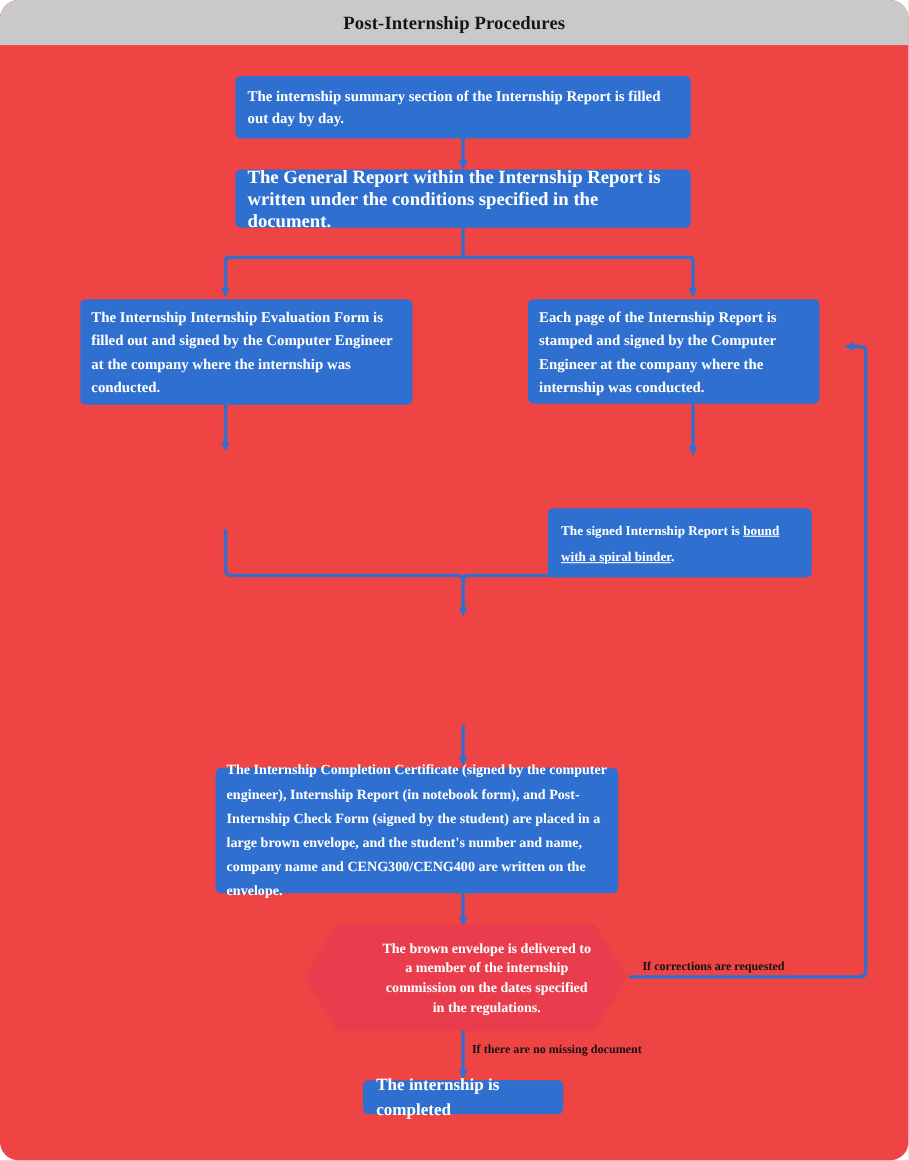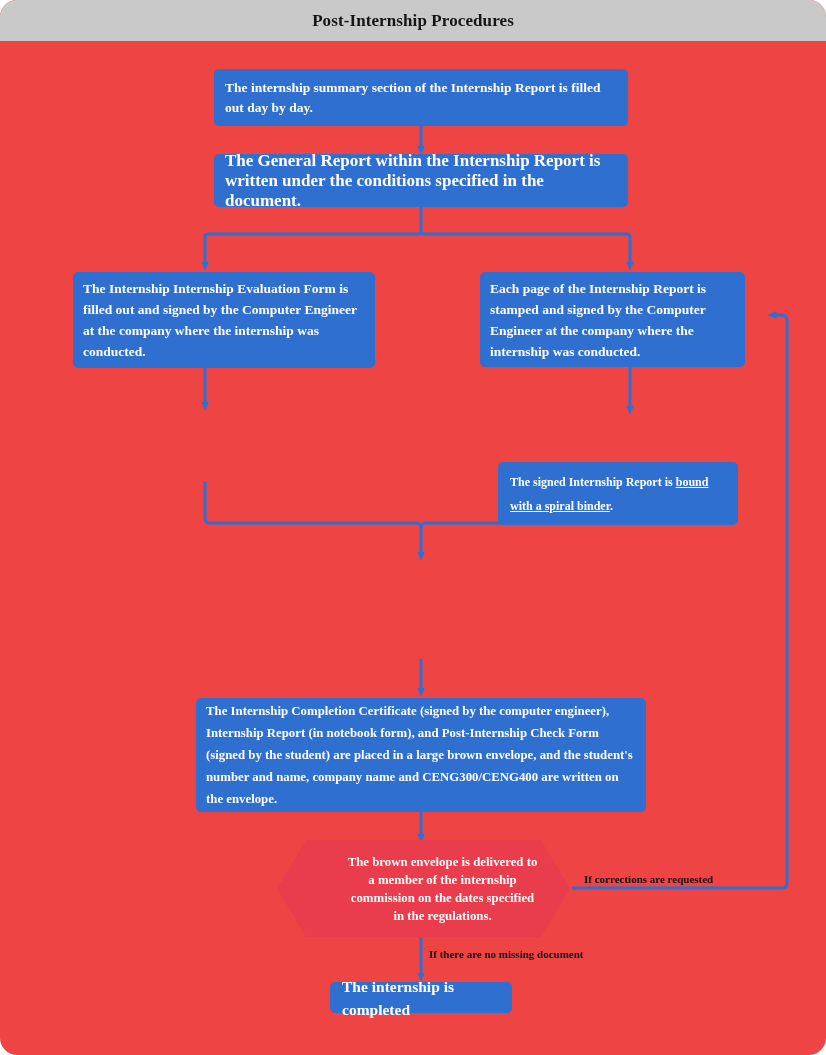--- a/index.html
+++ b/index.html
@@ -136,21 +136,21 @@
   <div class="node" style="left:480px; top:272px; width:265px; height:95px; padding:7px 10px; font-size:13.5px; line-height:21px;">
     <span class="txt">Each page of the Internship Report is stamped and signed by the Computer Engineer at the company where the internship was conducted.</span>
   </div>
 
 
   <div class="node" style="left:498px; top:416px; width:240px; height:63px; padding:7px 12px; font-size:12px; line-height:24px;margin-top:46px;">
     <span class="txt"><span>The signed Internship Report is </span><span class="u">bound with a spiral binder</span><span>.</span></span>
   </div>
 
 
-  <div class="node" style="left:196px; top:698px; width:450px; height:114px; padding:7px 10px; font-size:12.8px; line-height:22px;">
+  <div class="node" style="left:196px; top:698px; width:366px; height:114px; padding:7px 10px; font-size:12.8px; line-height:22px;">
     <span class="txt">The Internship Completion Certificate (signed by the computer engineer), Internship Report (in notebook form), and Post-Internship Check Form (signed by the student) are placed in a large brown envelope, and the student's number and name, company name and CENG300/CENG400 are written on the envelope.</span>
   </div>
 
   <div class="hex" style="left:277px; top:840px; width:293px; height:97px; padding:4px 30px 4px 68px; font-size:12.8px; line-height:18px;text-align:center;">
     <span class="txt">The brown envelope is delivered to a member of the internship commission on the dates specified in the regulations.</span>
   </div>
 
   <div class="node" style="left:330px; top:982px; width:182px; height:31px; padding:5px 12px; font-size:15.5px; line-height:23px;">
     <span class="txt">The internship is completed</span>
   </div>

